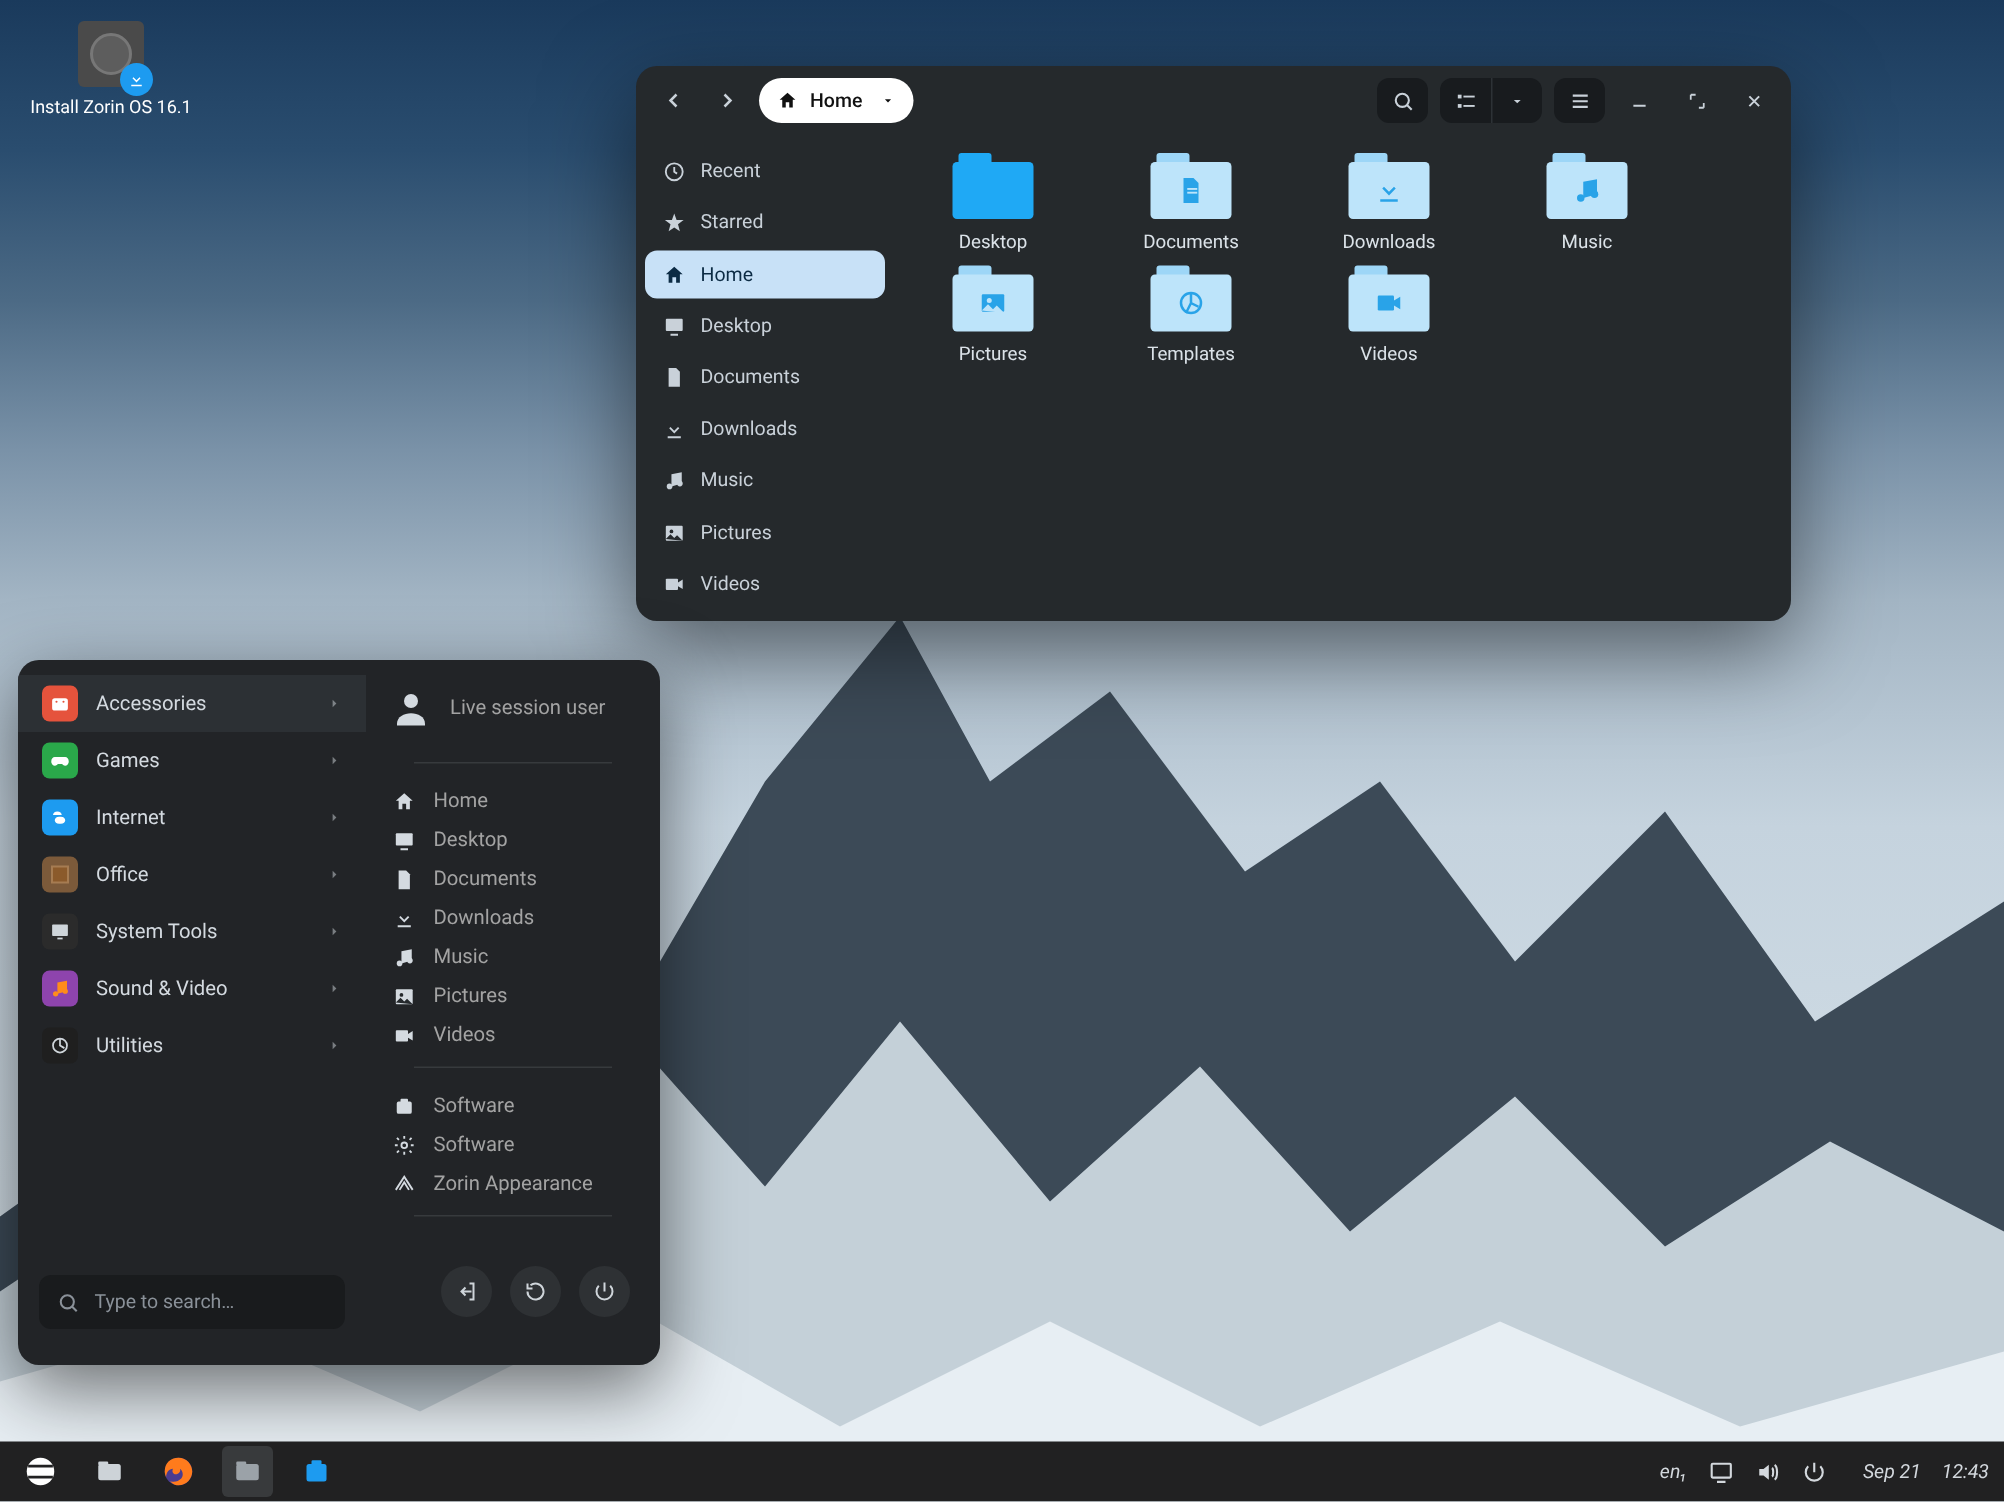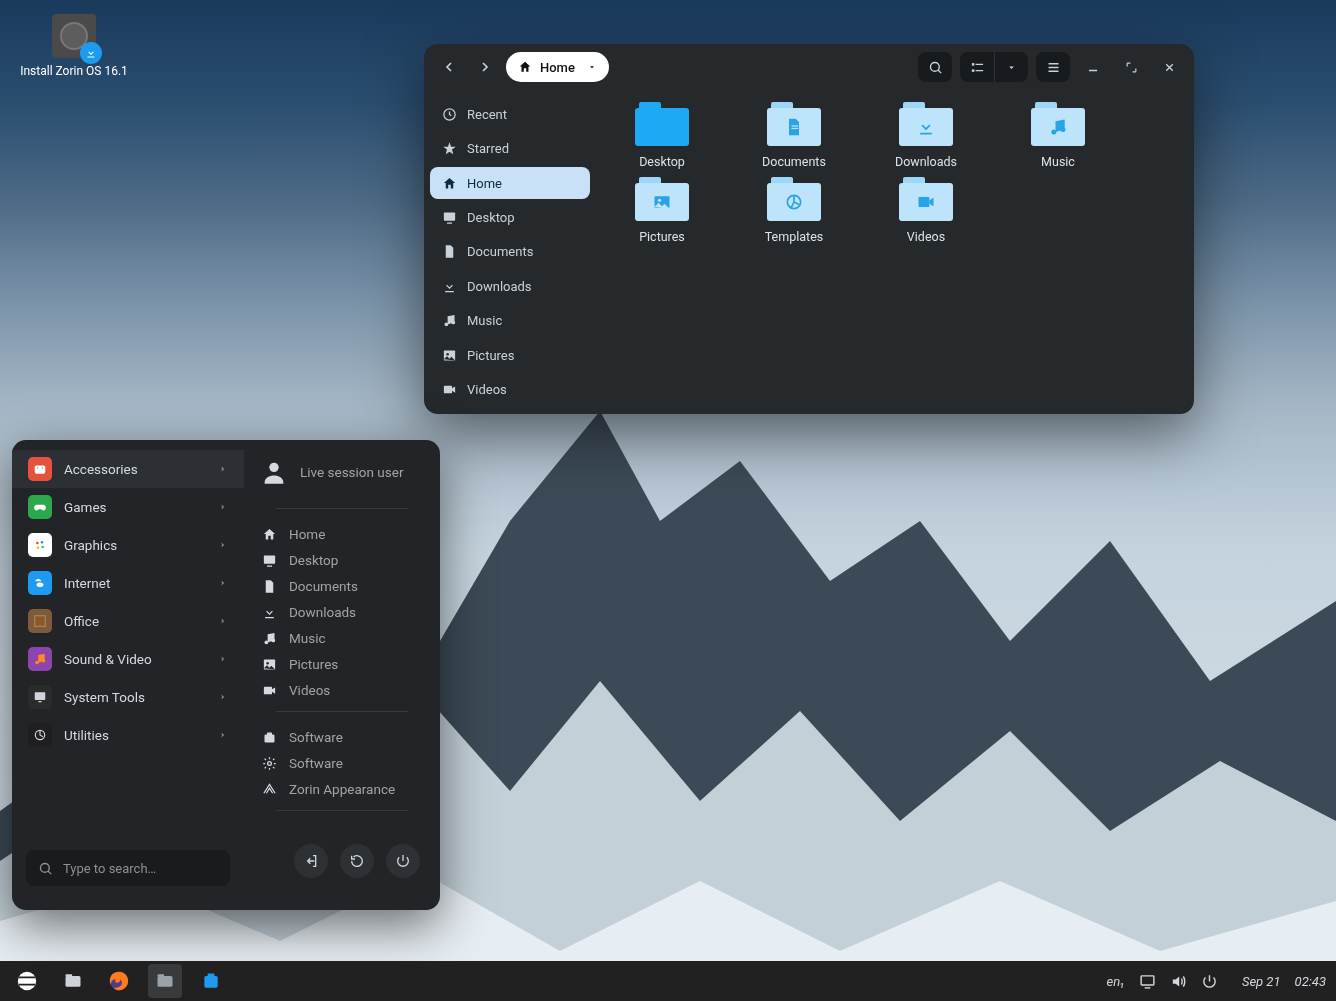--- a/index.html
+++ b/index.html
@@ -310,83 +310,68 @@
             <svg width="14" height="14" viewBox="0 0 24 24" fill="#fff">
               <path d="M6 8h12c2 0 4 2 4 5s-2 5-4 5c-2 0-3-2-4-2h-4c-1 0-2 2-4 2s-4-2-4-5 2-5 4-5z"></path>
             </svg>
           </div>
           <span>Games</span>
           <svg class="arrow" width="10" height="10" viewBox="0 0 24 24" fill="#cfd5da">
             <path d="M9 6l6 6-6 6z"></path>
           </svg>
         </div>
         <div class="cat">
-          <div class="cicon" style="background:#ffffff">
-            <svg width="16" height="16" viewBox="0 0 24 24">
-              <circle cx="12" cy="12" r="9" fill="#fff"></circle>
-              <circle cx="8" cy="9" r="2" fill="#e74c3c"></circle>
-              <circle cx="15" cy="8" r="2" fill="#3498db"></circle>
-              <circle cx="16" cy="15" r="2" fill="#2ecc71"></circle>
-              <circle cx="9" cy="16" r="2" fill="#f1c40f"></circle>
-            </svg>
-          </div>
-          <span>Graphics</span>
-          <svg class="arrow" width="10" height="10" viewBox="0 0 24 24" fill="#cfd5da">
-            <path d="M9 6l6 6-6 6z"></path>
-          </svg>
-        </div>
-        <div class="cat">
           <div class="cicon" style="background:#1d9bf0">
             <svg width="14" height="14" viewBox="0 0 24 24" fill="#fff">
               <path d="M6 15c0-2 2-4 5-4h2c3 0 5 2 5 4s-2 4-5 4h-2c-3 0-5-2-5-4zM9 5c3 0 5 2 5 4H4c0-2 2-4 5-4z"></path>
             </svg>
           </div>
           <span>Internet</span>
           <svg class="arrow" width="10" height="10" viewBox="0 0 24 24" fill="#cfd5da">
             <path d="M9 6l6 6-6 6z"></path>
           </svg>
         </div>
         <div class="cat">
           <div class="cicon" style="background:#7c5a3a">
             <svg width="16" height="16" viewBox="0 0 24 24" fill="none">
               <rect x="3" y="3" width="18" height="18" fill="#a67c52"></rect>
               <rect x="5" y="5" width="14" height="14" fill="#8b5a2b"></rect>
             </svg>
           </div>
           <span>Office</span>
+          <svg class="arrow" width="10" height="10" viewBox="0 0 24 24" fill="#cfd5da">
+            <path d="M9 6l6 6-6 6z"></path>
+          </svg>
+        </div>
+        <div class="cat">
+          <div class="cicon" style="background:#2b2b2b">
+            <svg width="14" height="14" viewBox="0 0 24 24" fill="#cfd5da">
+              <rect x="3" y="4" width="18" height="13" rx="1"></rect>
+              <rect x="9" y="19" width="6" height="2"></rect>
+            </svg>
+          </div>
+          <span>System Tools</span>
           <svg class="arrow" width="10" height="10" viewBox="0 0 24 24" fill="#cfd5da">
             <path d="M9 6l6 6-6 6z"></path>
           </svg>
         </div>
         <div class="cat">
           <div class="cicon" style="background:#8e44ad">
             <svg width="14" height="14" viewBox="0 0 24 24" fill="#ff8c1a">
               <path d="M9 18V5l11-2v12"></path>
               <circle cx="7" cy="18" r="3"></circle>
               <circle cx="18" cy="15" r="3"></circle>
             </svg>
           </div>
           <span>Sound &amp; Video</span>
           <svg class="arrow" width="10" height="10" viewBox="0 0 24 24" fill="#cfd5da">
             <path d="M9 6l6 6-6 6z"></path>
           </svg>
         </div>
         <div class="cat">
-          <div class="cicon" style="background:#2b2b2b">
-            <svg width="14" height="14" viewBox="0 0 24 24" fill="#cfd5da">
-              <rect x="3" y="4" width="18" height="13" rx="1"></rect>
-              <rect x="9" y="19" width="6" height="2"></rect>
-            </svg>
-          </div>
-          <span>System Tools</span>
-          <svg class="arrow" width="10" height="10" viewBox="0 0 24 24" fill="#cfd5da">
-            <path d="M9 6l6 6-6 6z"></path>
-          </svg>
-        </div>
-        <div class="cat">
           <div class="cicon" style="background:#1f1f1f">
             <svg width="14" height="14" viewBox="0 0 24 24" fill="none" stroke="#cfd5da" stroke-width="2">
               <circle cx="12" cy="12" r="8"></circle>
               <path d="M12 4v8l5 3"></path>
             </svg>
           </div>
           <span>Utilities</span>
           <svg class="arrow" width="10" height="10" viewBox="0 0 24 24" fill="#cfd5da">
             <path d="M9 6l6 6-6 6z"></path>
           </svg>
@@ -542,15 +527,15 @@
         <path d="M8 21h8"></path>
       </svg>
     <svg width="17" height="17" viewBox="0 0 24 24" fill="#d3d8dd">
         <path d="M4 9v6h4l5 4V5L8 9H4z"></path>
         <path d="M16 8c1.5 1 1.5 7 0 8M18.5 5c3 2 3 12 0 14" fill="none" stroke="#d3d8dd" stroke-width="2"></path>
       </svg>
     <svg width="17" height="17" viewBox="0 0 24 24" fill="none" stroke="#d3d8dd" stroke-width="2">
         <path d="M12 3v9M6.3 6.3a8 8 0 1 0 11.4 0"></path>
       </svg>
     <span style="margin-left:10px;">Sep 21</span>
-    <span>02:43</span>
+    <span>12:43</span>
   </div>
 </div>
 
 </body></html>

